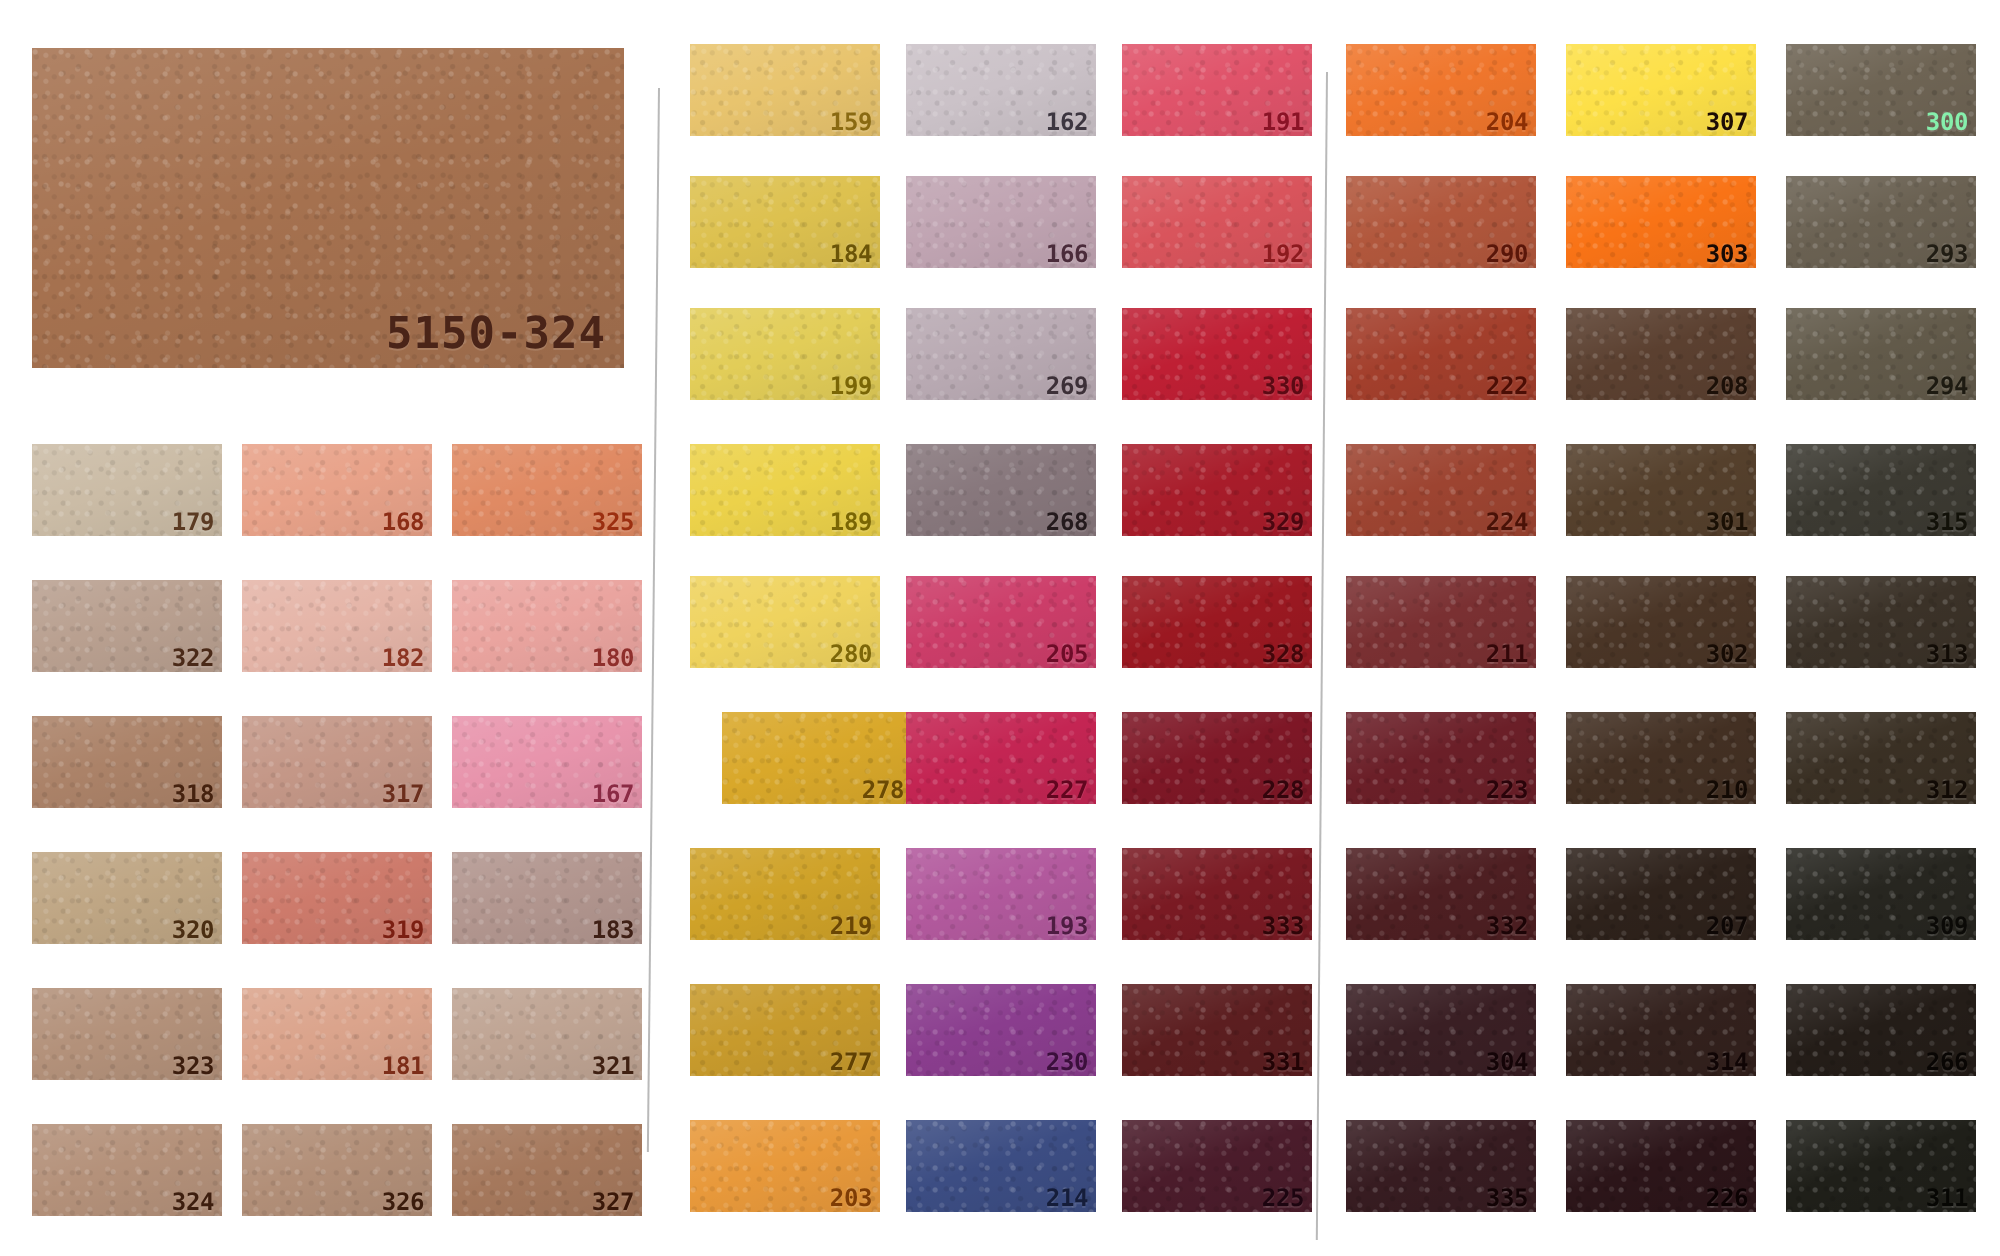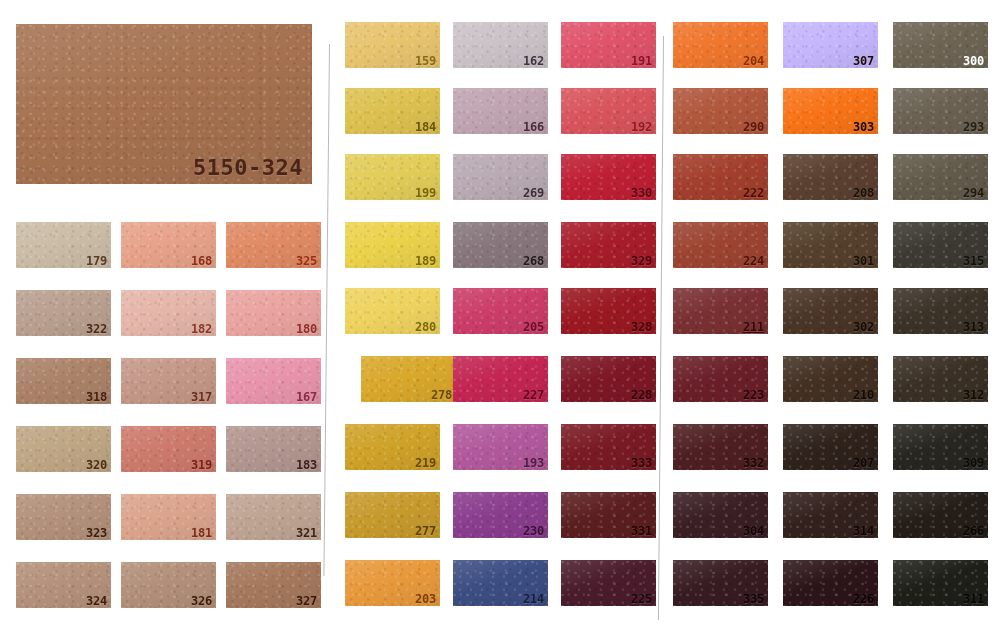--- a/index.html
+++ b/index.html
@@ -342,29 +342,29 @@
         <div class="sheen"></div>
         <div class="swatch-code" style="color: rgb(29, 5, 16);">225</div>
       </div>
     </div>
   <div class="group" style="left: 673px;">
       <div class="swatch" style="left: 0px; top: 22px; background: rgb(240, 118, 44);">
         <div class="grain"></div>
         <div class="sheen"></div>
         <div class="swatch-code" style="color: rgb(140, 47, 4);">204</div>
       </div>
-      <div class="swatch" style="left: 110px; top: 22px; background: #c4b5fd;">
+      <div class="swatch" style="left: 110px; top: 22px; background: #fde047;">
         <div class="grain"></div>
         <div class="sheen"></div>
         <div class="swatch-code" style="color: rgb(29, 12, 5);">307</div>
       </div>
       <div class="swatch" style="left: 220px; top: 22px; background: rgb(110, 100, 84);">
         <div class="grain"></div>
         <div class="sheen"></div>
-        <div class="swatch-code" style="color: #ffffff;">300</div>
+        <div class="swatch-code" style="color: #86efac;">300</div>
       </div>
       <div class="swatch" style="left: 0px; top: 88px; background: rgb(177, 87, 60);">
         <div class="grain"></div>
         <div class="sheen"></div>
         <div class="swatch-code" style="color: rgb(90, 22, 9);">290</div>
       </div>
       <div class="swatch" style="left: 110px; top: 88px; background: #f97316;">
         <div class="grain"></div>
         <div class="sheen"></div>
         <div class="swatch-code" style="color: rgb(24, 10, 4);">303</div>
@@ -400,21 +400,21 @@
         <div class="swatch-code" style="color: rgb(26, 16, 5);">301</div>
       </div>
       <div class="swatch" style="left: 220px; top: 222px; background: rgb(60, 58, 50);">
         <div class="grain"></div>
         <div class="sheen"></div>
         <div class="swatch-code" style="color: rgb(18, 17, 9);">315</div>
       </div>
       <div class="swatch" style="left: 0px; top: 288px; background: rgb(122, 48, 50);">
         <div class="grain"></div>
         <div class="sheen"></div>
-        <div class="swatch-code" style="color: rgb(52, 7, 9); text-decoration: underline;">211</div>
+        <div class="swatch-code" style="color: rgb(52, 7, 9);">211</div>
       </div>
       <div class="swatch" style="left: 110px; top: 288px; background: rgb(74, 53, 38);">
         <div class="grain"></div>
         <div class="sheen"></div>
         <div class="swatch-code" style="color: rgb(22, 11, 4);">302</div>
       </div>
       <div class="swatch" style="left: 220px; top: 288px; background: rgb(59, 50, 40);">
         <div class="grain"></div>
         <div class="sheen"></div>
         <div class="swatch-code" style="color: rgb(18, 12, 6);">313</div>

